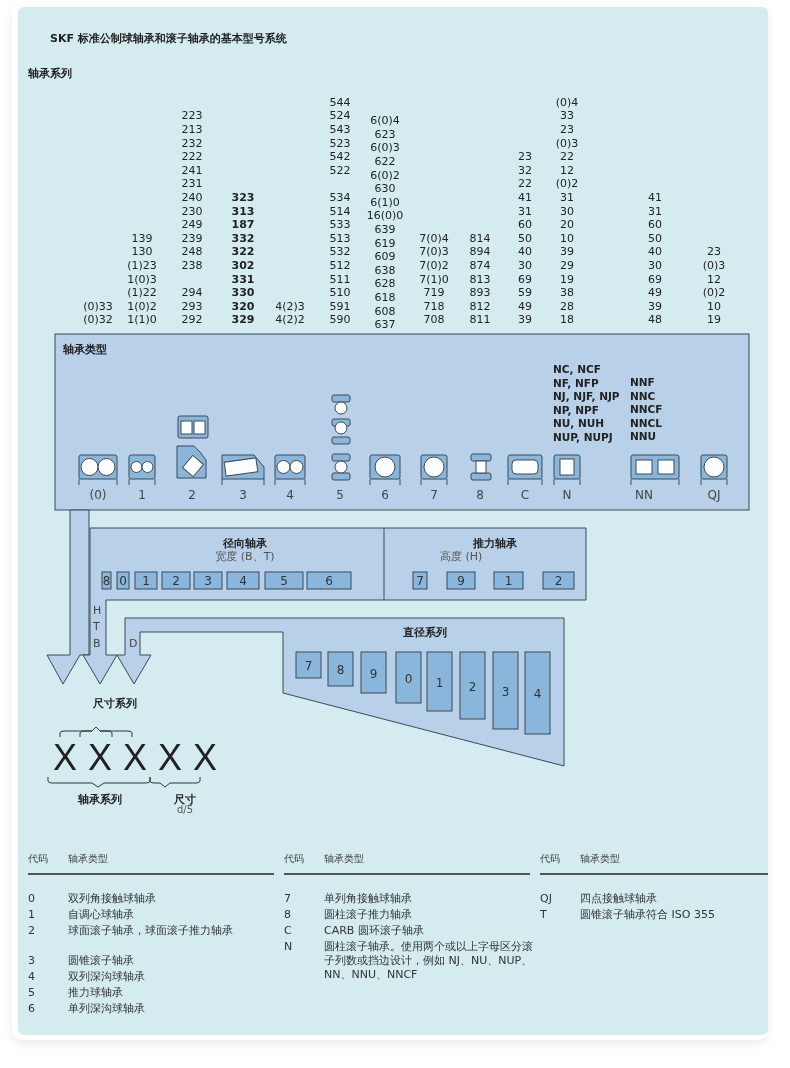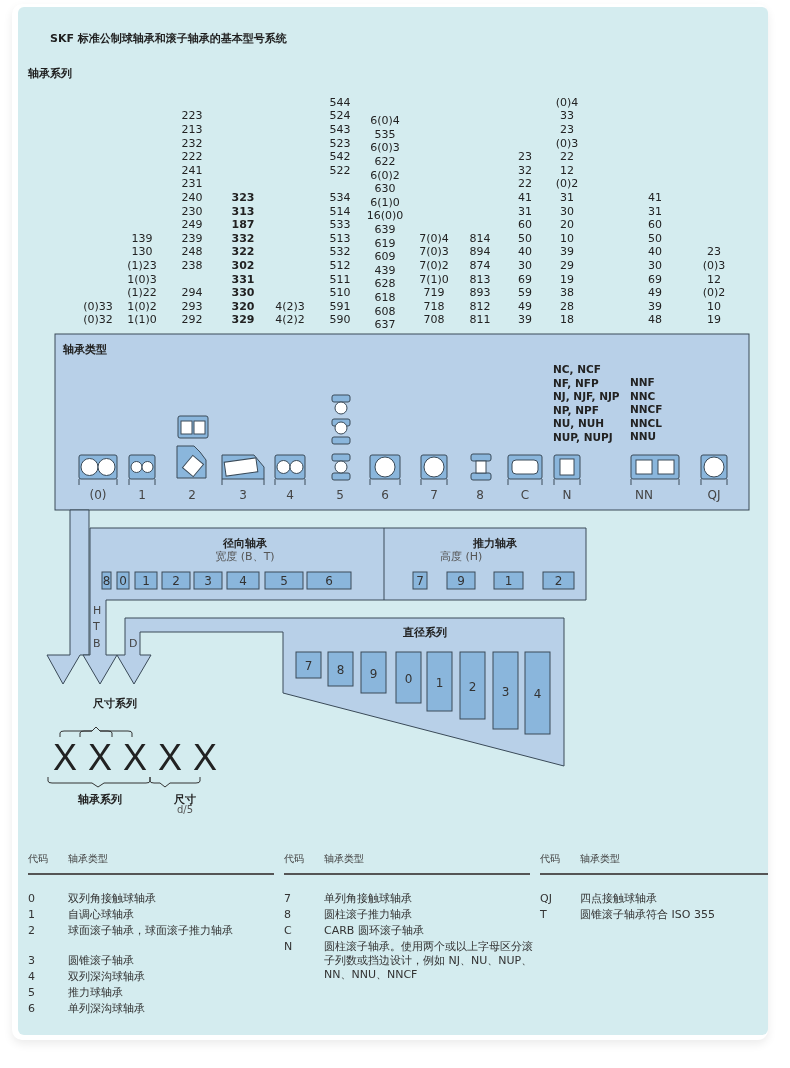--- a/index.html
+++ b/index.html
@@ -92,31 +92,31 @@
       <div>513</div>
       <div>532</div>
       <div>512</div>
       <div>511</div>
       <div>510</div>
       <div>591</div>
       <div>590</div>
     </div>
     <div class="col" style="left: 360px; width: 50px; top: 82.2px; margin-top: 32px;">
       <div>6(0)4</div>
-      <div>535</div>
+      <div>623</div>
       <div>6(0)3</div>
       <div>622</div>
       <div>6(0)2</div>
       <div>630</div>
       <div>6(1)0</div>
       <div>16(0)0</div>
       <div>639</div>
       <div>619</div>
       <div>609</div>
-      <div>439</div>
+      <div>638</div>
       <div>628</div>
       <div>618</div>
       <div>608</div>
       <div>637</div>
       <div>627</div>
       <div>617</div>
     </div>
     <div class="col" style="left: 409px; width: 50px; top: 231.8px;">
       <div>7(0)4</div>
       <div>7(0)3</div>

